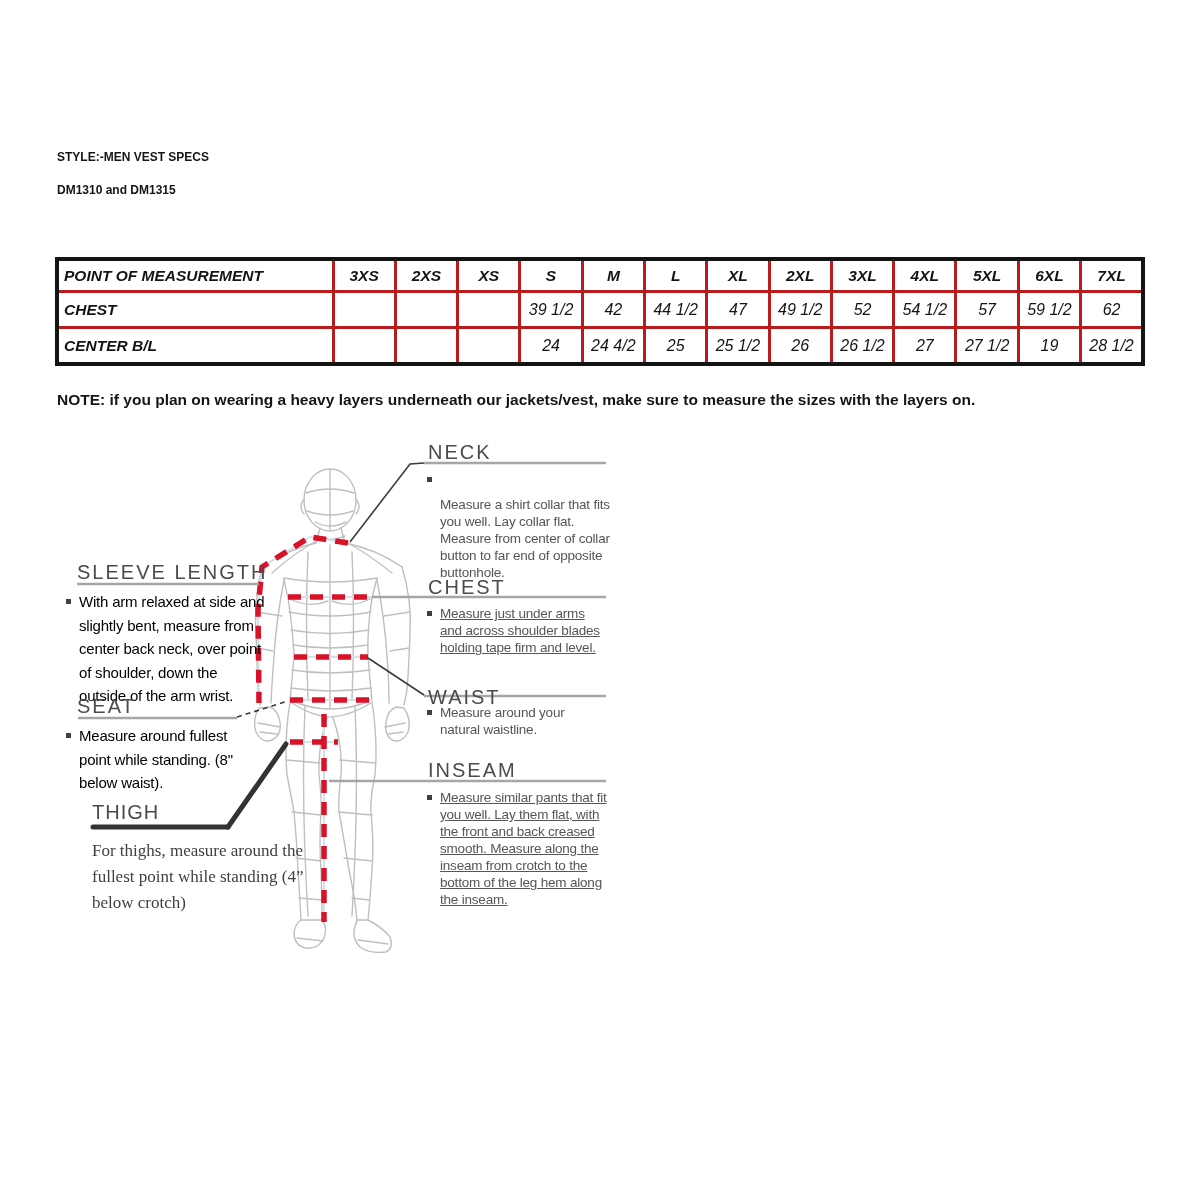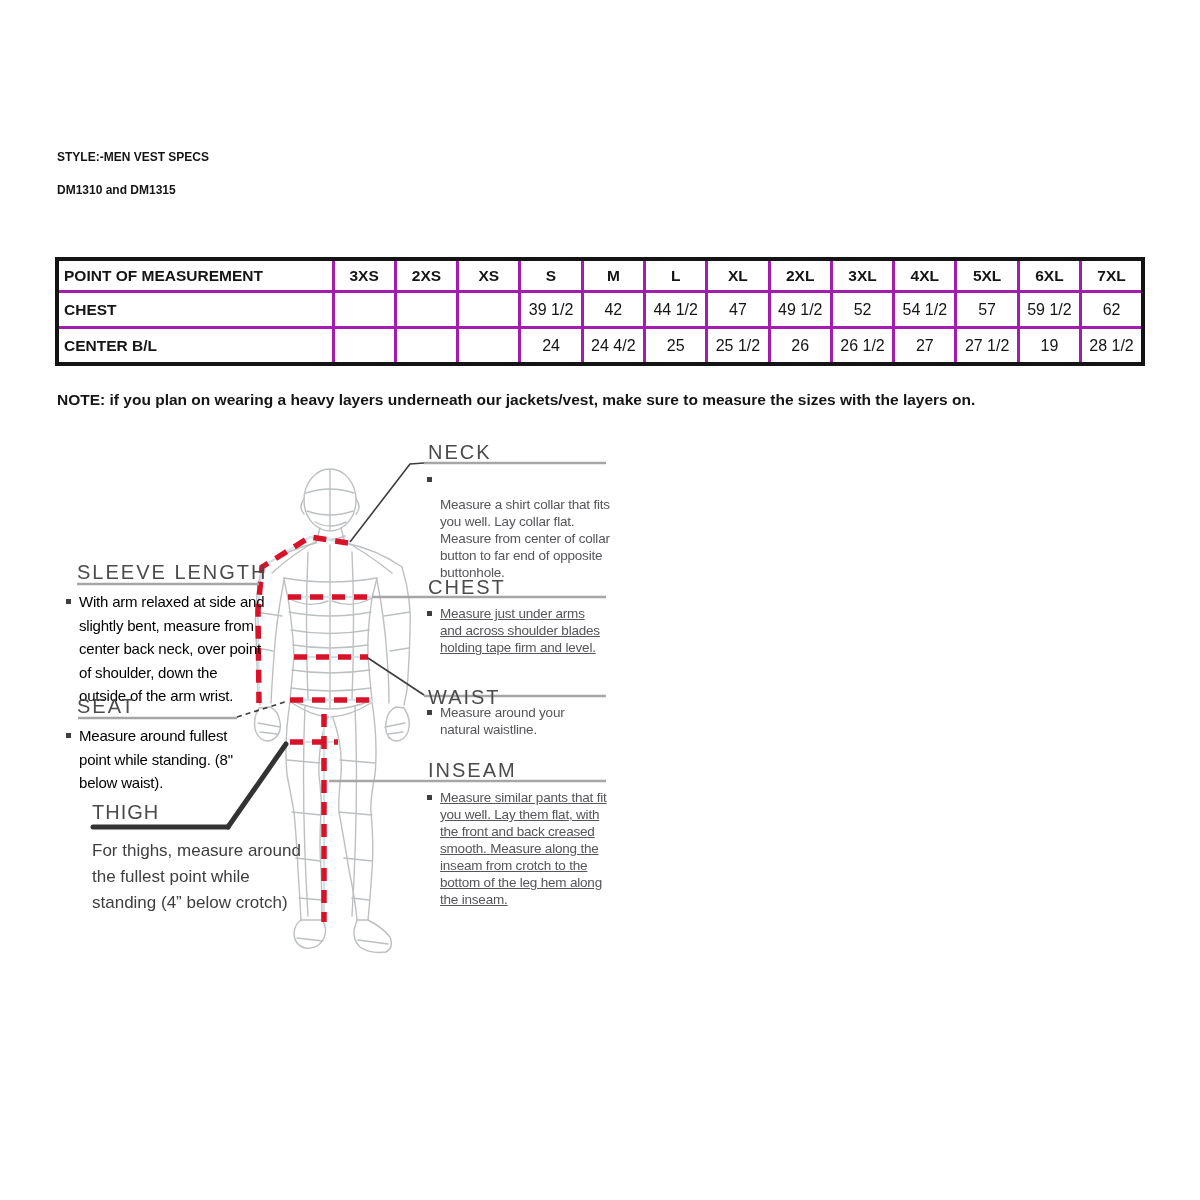--- a/index.html
+++ b/index.html
@@ -6,21 +6,21 @@
   body{
     width:1200px;height:1200px;background:#ffffff;position:relative;
     font-family:"Liberation Sans",sans-serif;color:#141414;overflow:hidden;
   }
   .abs{position:absolute;}
   
   .doc-title{left:57px;font-weight:bold;font-size:12px;letter-spacing:0px;color:#151515;}
   .note-line{left:57px;top:391px;font-weight:bold;font-size:15.5px;color:#151515;white-space:nowrap;}
   
   #spec-table{position:absolute;left:55px;top:257px;width:1090px;border-collapse:collapse;table-layout:fixed;}
-  #spec-table th,#spec-table td{border:3px solid #a21caf;overflow:hidden;}
+  #spec-table th,#spec-table td{border:3px solid #b91c1c;overflow:hidden;font-style:italic;}
   #spec-table{border:4px solid #141414;}
   #spec-table .hrow th{height:29px;font-size:15.5px;font-weight:bold;text-align:center;padding:0;}
   #spec-table .hrow th.poml{text-align:left;padding-left:5px;}
   #spec-table td{height:33px;font-size:16px;font-weight:normal;text-align:center;padding:0;}
   #spec-table td.rowlabel{font-weight:bold;font-size:15.5px;text-align:left;padding-left:5px;}
   col.c-first{width:276px;}
   
   .dg-header{font-size:20px;letter-spacing:2px;color:#4b4b4d;white-space:nowrap;}
   .dg-text{color:#55555a;letter-spacing:-0.2px;}
   .rcol{font-size:13.5px;line-height:17px;}
@@ -229,13 +229,13 @@
 
 <div class="abs dg-header" style="left:77px;top:561px;">SLEEVE LENGTH</div>
 <div class="abs bullet" style="left:66px;top:599px;"></div>
 <div class="abs dg-text lcol" style="left:79px;top:590px;width:186px;">With arm relaxed at side and slightly bent, measure from center back neck, over point of shoulder, down the outside of the arm wrist.</div>
 
 <div class="abs dg-header" style="left:77px;top:695px;">SEAT</div>
 <div class="abs bullet" style="left:66px;top:733px;"></div>
 <div class="abs dg-text lcol" style="left:79px;top:724px;width:172px;">Measure around fullest point while standing. (8" below waist).</div>
 
 <div class="abs dg-header" style="left:92px;top:801px;letter-spacing:1px;">THIGH</div>
-<div class="abs thigh-text" style="left:92px;top:838px;width:215px;">For thighs, measure around the fullest point while standing (4” below crotch)</div>
+<div class="abs thigh-text" style="left:92px;top:838px;width:215px;font-family:Liberation Serif, serif;">For thighs, measure around the fullest point while standing (4” below crotch)</div>
 
 </body></html>

